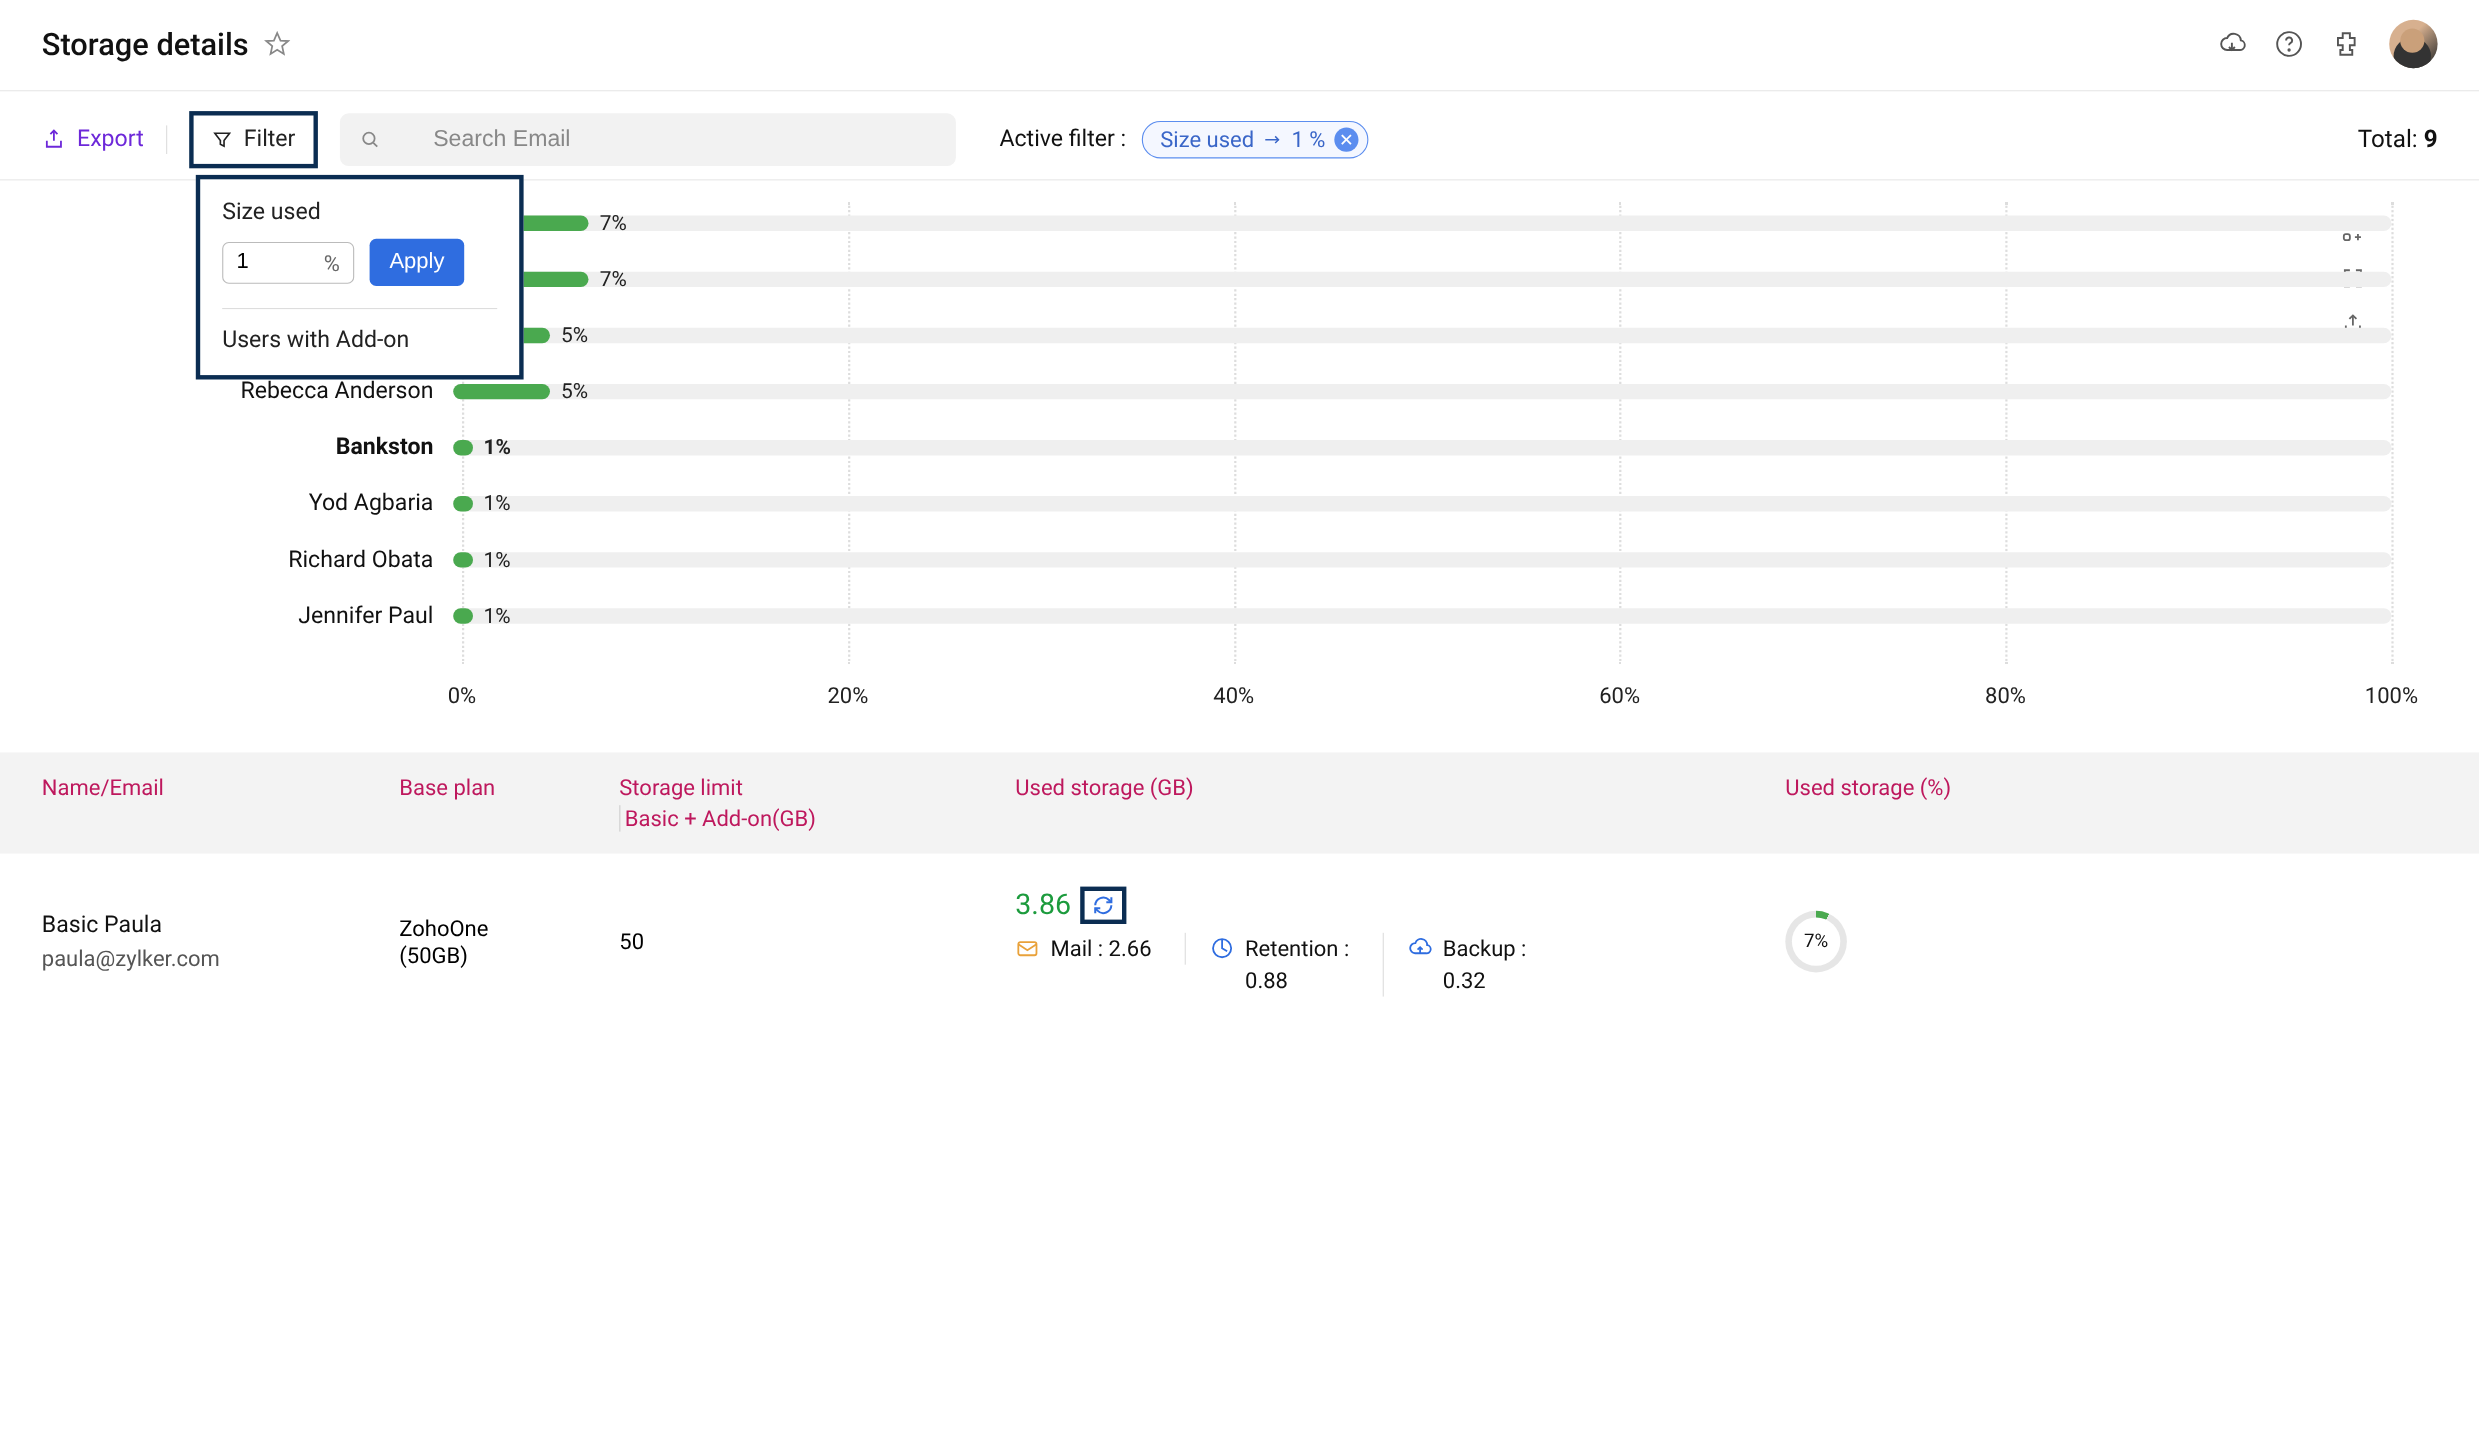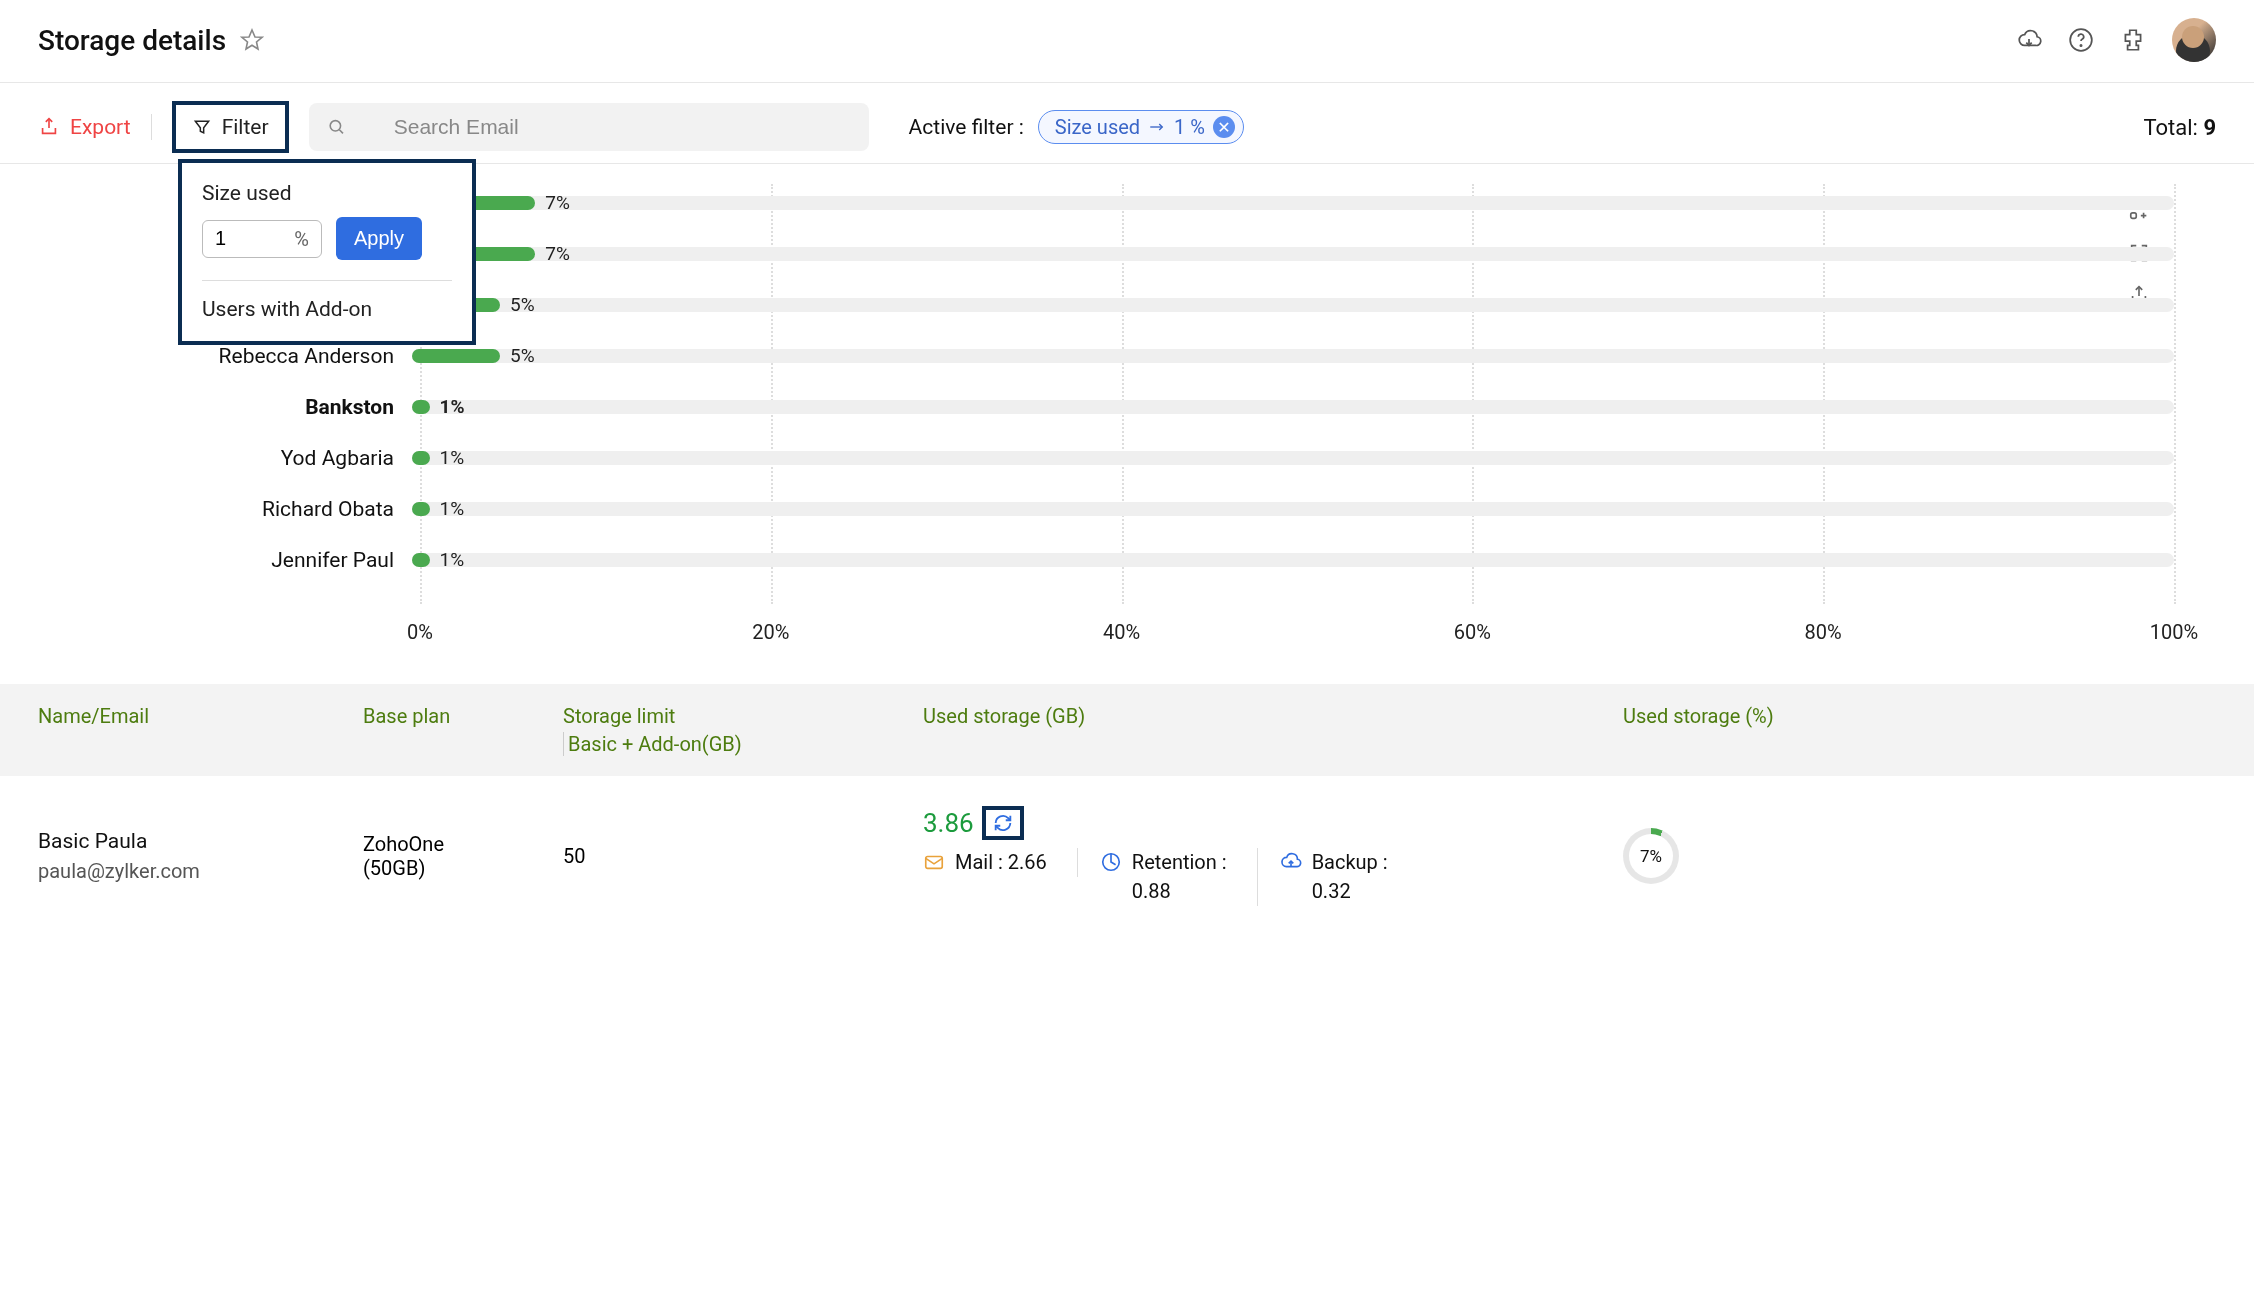--- a/index.html
+++ b/index.html
@@ -9,21 +9,21 @@
   .header { display: flex; align-items: center; justify-content: space-between; padding: 18px 38px 20px 38px; border-bottom: 1px solid #e7e7e7; }
   .header-left { display: flex; align-items: center; gap: 14px; }
   .page-title { font-size: 28px; font-weight: 500; color: #111; }
   .star-icon { color: #888; }
   .header-right { display: flex; align-items: center; gap: 26px; }
   .header-icon { color: #555; cursor: pointer; }
   .avatar { width: 44px; height: 44px; border-radius: 50%; background: linear-gradient(135deg, #d7b08f 40%, #2e2e2e 95%); display: inline-block; position: relative; overflow: hidden; }
   .avatar::after { content: ""; position: absolute; top: 8px; left: 10px; width: 22px; height: 22px; border-radius: 50%; background: #caa07a; box-shadow: 0 14px 0 6px #333; }
   
   .toolbar { display: flex; align-items: center; padding: 18px 38px 10px 38px; border-bottom: 1px solid #e7e7e7; gap: 20px; position: relative; }
-  .export-btn { display: flex; align-items: center; gap: 10px; color: #ef4444; font-size: 21px; cursor: pointer; }
+  .export-btn { display: flex; align-items: center; gap: 10px; color: #6d28d9; font-size: 21px; cursor: pointer; }
   .divider-v { width: 1px; height: 26px; background: #ddd; }
   .filter-btn { display: flex; align-items: center; gap: 10px; color: #222; font-size: 21px; padding: 10px 16px; border: 4px solid #0b2d52; background: #fff; cursor: pointer; }
   .search-wrap { display: flex; align-items: center; gap: 14px; background: #f2f2f2; border-radius: 8px; padding: 12px 18px; width: 560px; }
   .search-input { border: none; background: transparent; font-size: 21px; width: 100%; outline: none; color: #333; margin-left: 34px; }
   .search-input::placeholder { color: #888; }
   .active-filter { display: flex; align-items: center; gap: 14px; margin-left: 20px; }
   .active-filter-label { font-size: 21px; color: #111; }
   .chip { display: inline-flex; align-items: center; gap: 8px; border: 1.5px solid #5b8def; border-radius: 30px; padding: 4px 8px 4px 16px; color: #3a66c8; font-size: 20px; background: #f4f7ff; }
   .chip-x { width: 22px; height: 22px; border-radius: 50%; background: #5b8def; color: #fff; display: flex; align-items: center; justify-content: center; font-size: 16px; cursor: pointer; }
   .total { margin-left: auto; font-size: 22px; color: #111; }
@@ -41,21 +41,21 @@
   .chart-tools { position: absolute; right: 104px; top: 36px; display: flex; flex-direction: column; gap: 20px; color: #666; }
   .chart-body { position: relative; margin-left: 380px; height: 460px; }
   .grid-col { position: absolute; top: 0; bottom: 40px; border-left: 2px dotted #ddd; }
   .xaxis-label { position: absolute; bottom: 0; transform: translateX(-50%); font-size: 20px; color: #222; }
   .bar-row { position: absolute; left: -380px; right: 0; height: 30px; display: flex; align-items: center; }
   .bar-label { width: 372px; text-align: right; font-size: 21px; color: #111; padding-right: 18px; }
   .bar-track { position: relative; flex: 1; height: 14px; background: #efefef; border-radius: 10px; }
   .bar-fill { position: absolute; left: 0; top: 0; bottom: 0; background: #4aa94f; border-radius: 10px; min-width: 12px; }
   .bar-val { position: absolute; top: -5px; font-size: 19px; color: #222; }
   
-  .table-head { display: flex; background: #f3f3f3; padding: 20px 38px; font-size: 20px; color: #4d7c0f; }
+  .table-head { display: flex; background: #f3f3f3; padding: 20px 38px; font-size: 20px; color: #be185d; }
   .col-name { width: 325px; }
   .col-plan { width: 200px; }
   .col-limit { width: 360px; }
   .col-used { width: 700px; }
   .col-pct { width: 180px; }
   .table-row { display: flex; padding: 30px 38px; font-size: 20px; align-items: center; }
   .name-main { font-size: 21px; color: #111; }
   .name-sub { font-size: 20px; color: #555; margin-top: 6px; }
   .used-top { display: flex; align-items: center; gap: 8px; margin-bottom: 8px; }
   .used-val { color: #1c9b3d; font-size: 26px; }

